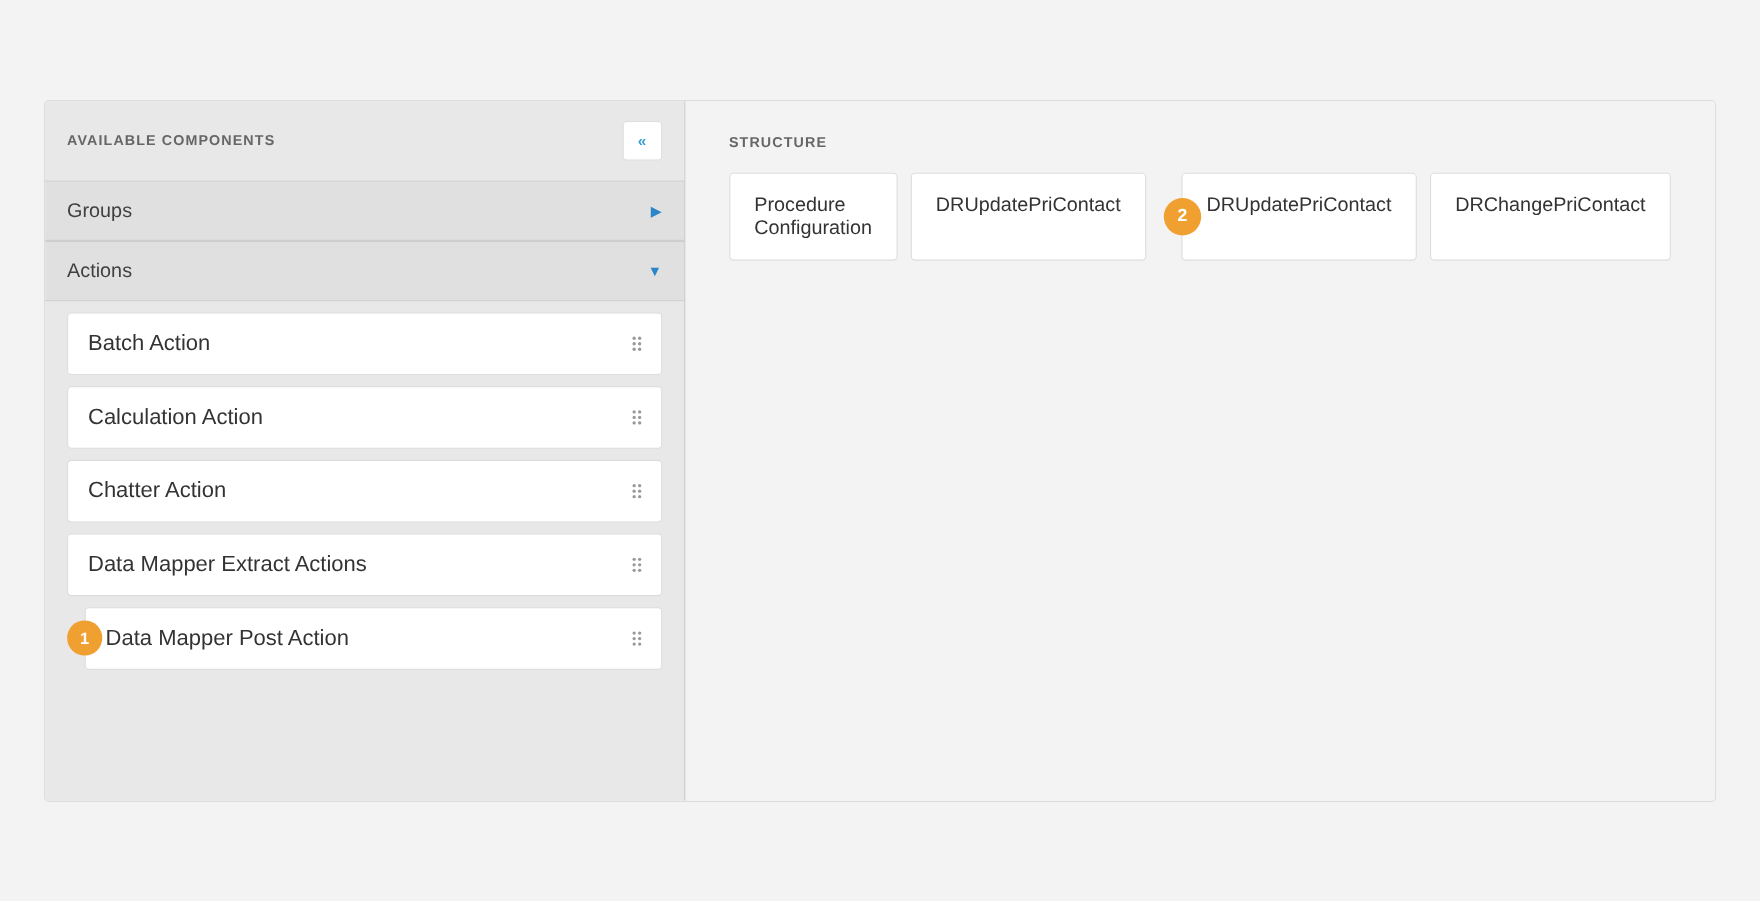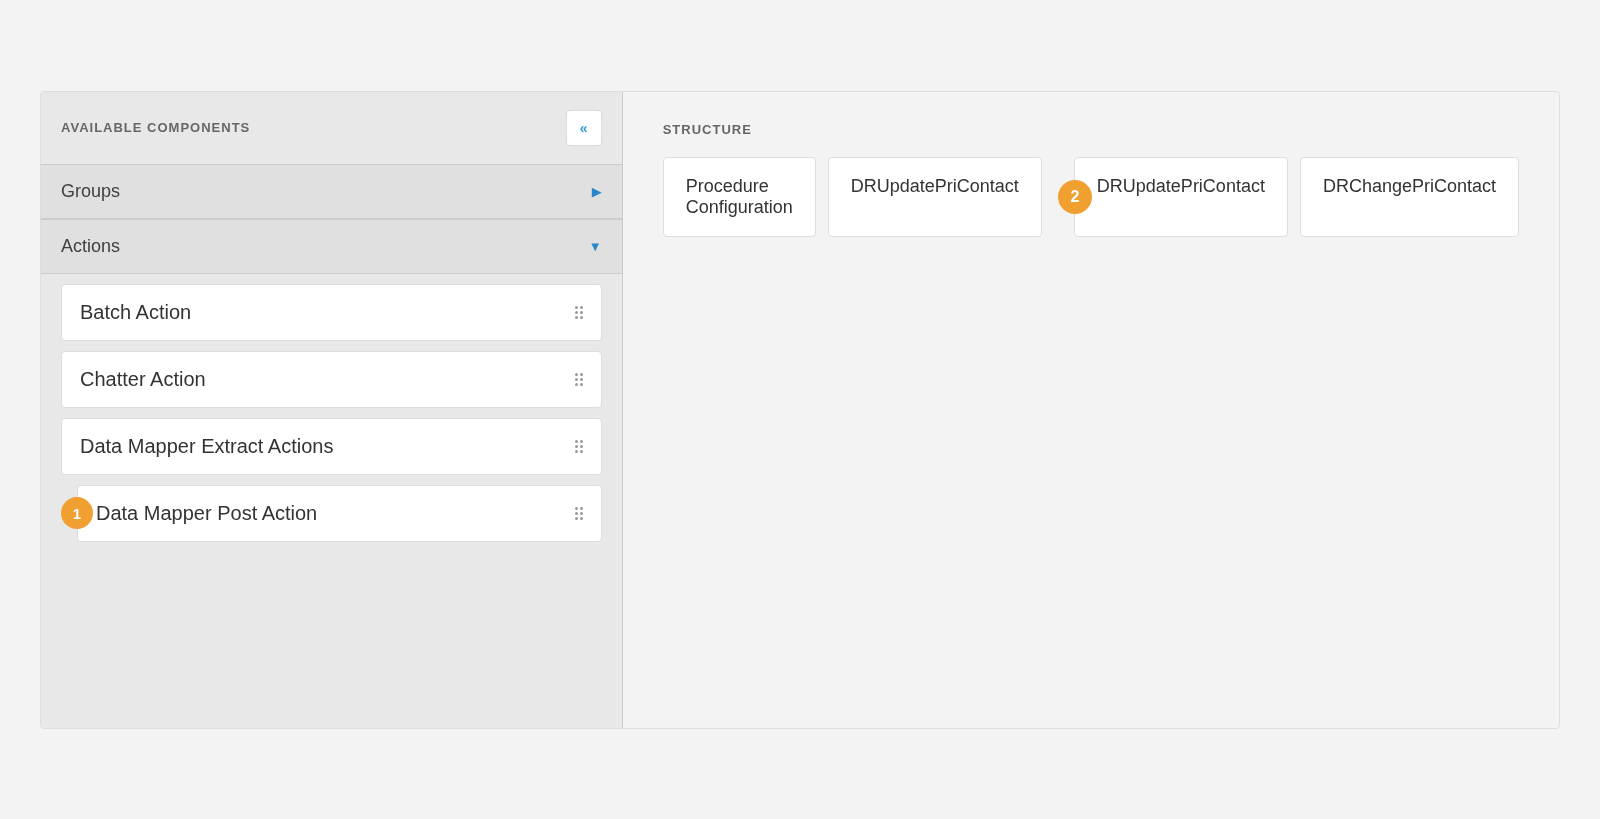--- a/index.html
+++ b/index.html
@@ -251,20 +251,33 @@
               <div class="drag-dot"></div>
                 <div class="drag-dot"></div>
               <div class="drag-dot"></div>
                 <div class="drag-dot"></div>
               <div class="drag-dot"></div>
                 <div class="drag-dot"></div>
             </div>
           </div>
         </div>
 
+        <div class="component-card-wrapper">
+          <div class="component-card">
+            <span class="component-card-label">Calculation Action</span>
+            <div class="drag-handle">
+              <div class="drag-dot"></div>
+                <div class="drag-dot"></div>
+              <div class="drag-dot"></div>
+                <div class="drag-dot"></div>
+              <div class="drag-dot"></div>
+                <div class="drag-dot"></div>
+            </div>
+          </div>
+        </div>
 
         <div class="component-card-wrapper">
           <div class="component-card">
             <span class="component-card-label">Chatter Action</span>
             <div class="drag-handle">
               <div class="drag-dot"></div>
                 <div class="drag-dot"></div>
               <div class="drag-dot"></div>
                 <div class="drag-dot"></div>
               <div class="drag-dot"></div>

